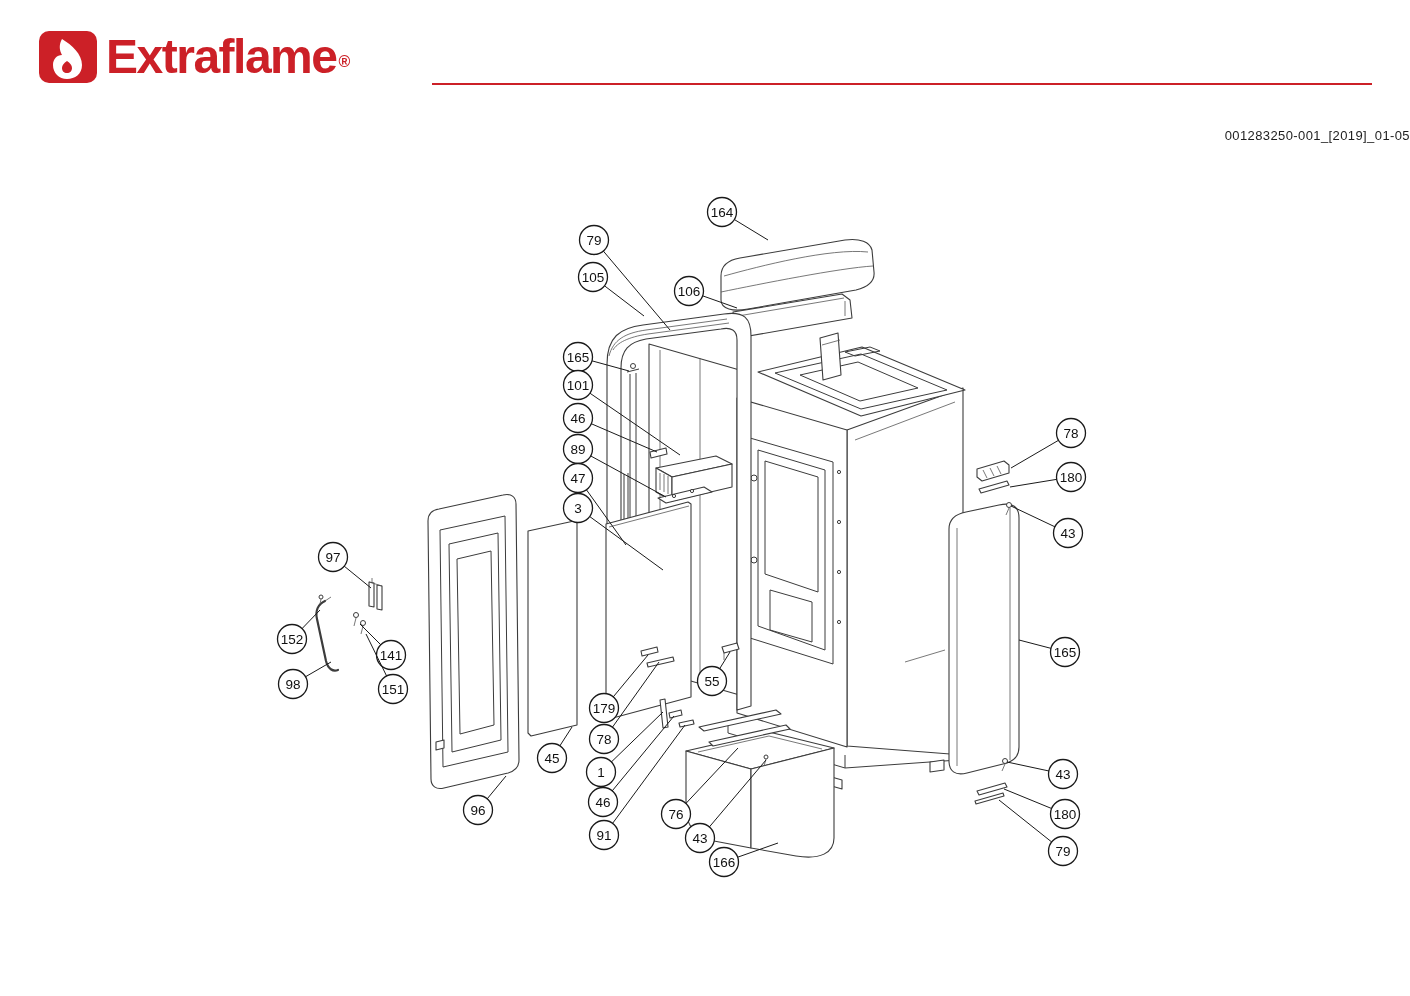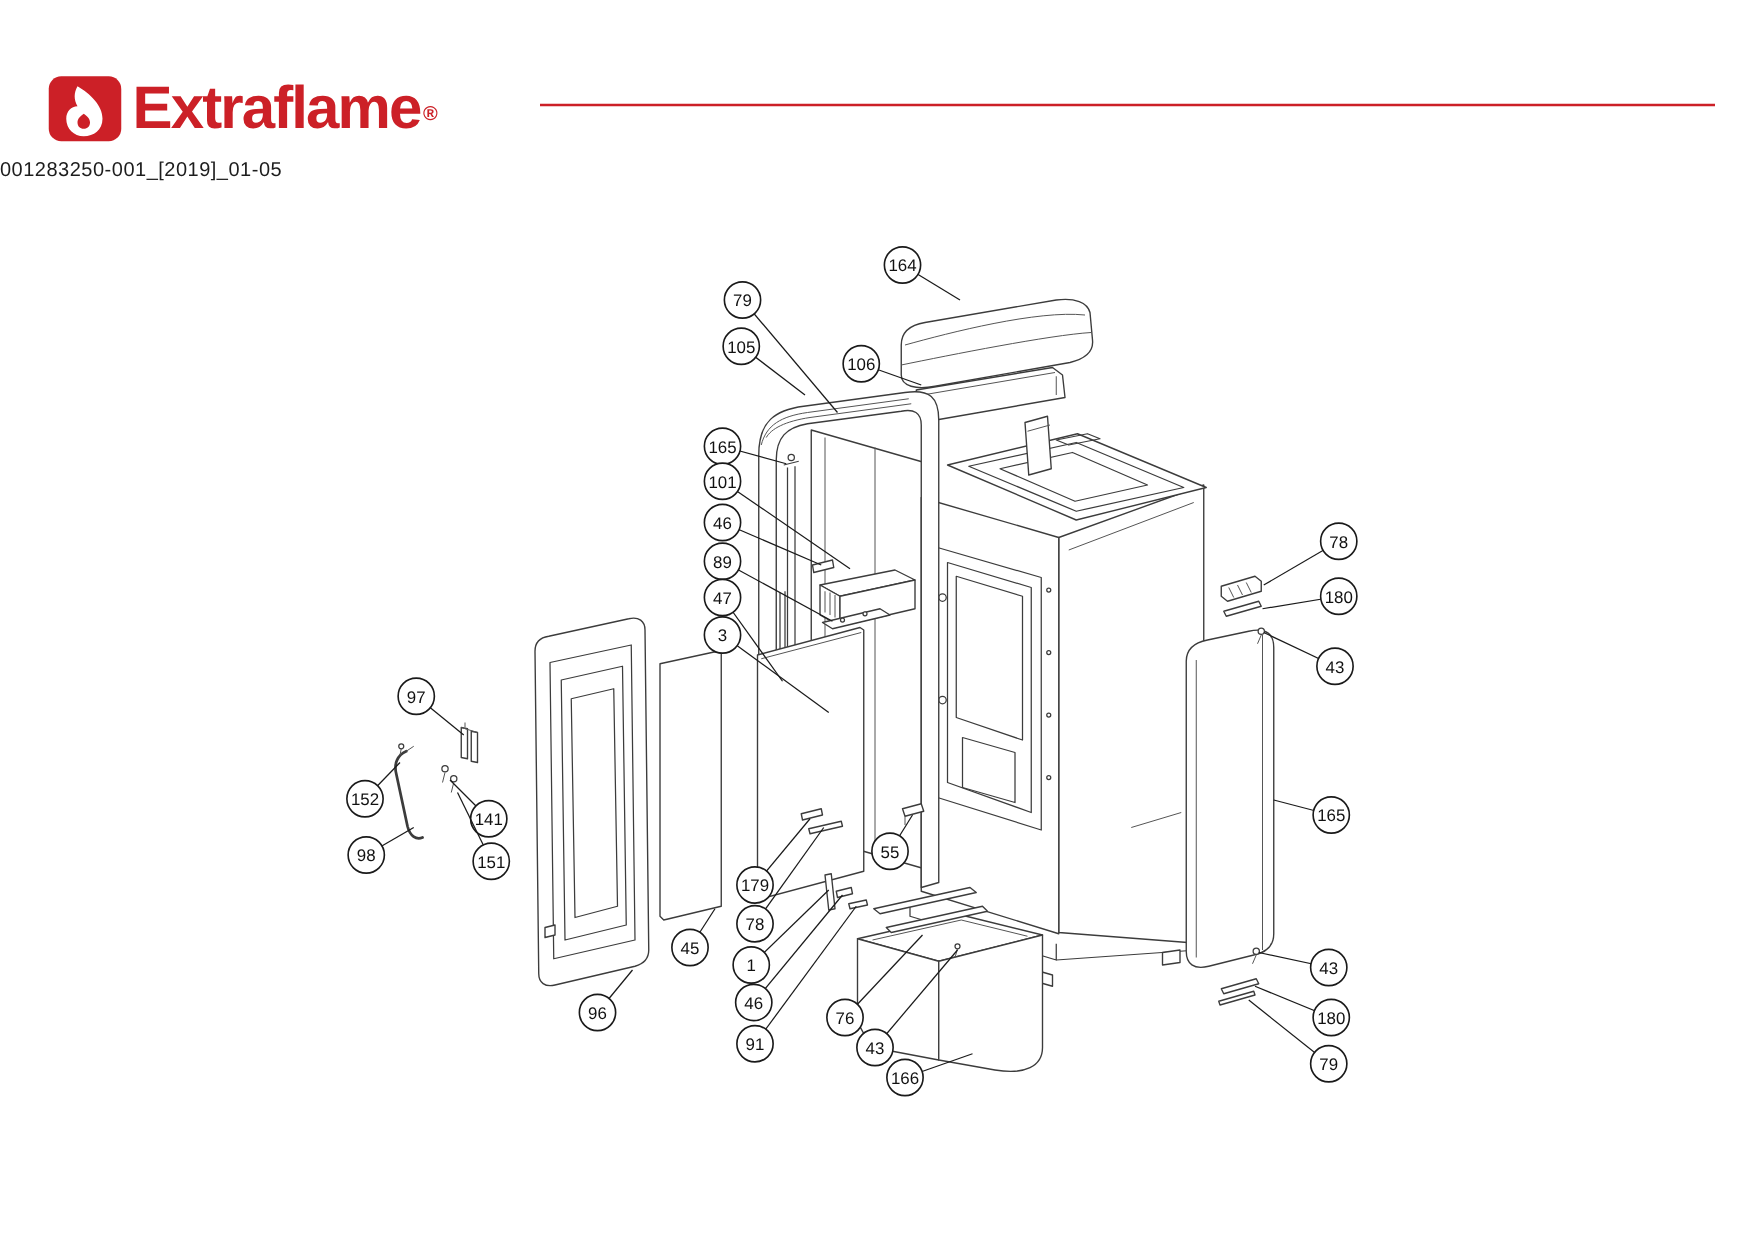--- a/index.html
+++ b/index.html
@@ -1,26 +1,26 @@
 <!DOCTYPE html>
 <html><head>
 <meta charset="utf-8">
 <style>
   html,body{margin:0;padding:0;background:#fff;}
   .page{position:relative;width:1410px;height:996px;background:#fff;overflow:hidden;
         font-family:"Liberation Sans",sans-serif;}
   
-  .brand-row{position:absolute;left:38px;top:60px;display:flex;align-items:flex-end;}
+  .brand-row{position:absolute;left:38px;top:30px;display:flex;align-items:flex-end;}
   .brand-icon{width:60px;height:54px;margin-right:8px;}
   .brand-text{font-size:48px;font-weight:700;letter-spacing:-1.5px;color:#cc2027;
               line-height:54px;font-family:"Liberation Sans",sans-serif;}
   .brand-reg{font-size:16px;font-weight:700;color:#cc2027;vertical-align:super;margin-left:2px;}
   .header-rule{position:absolute;left:432px;top:83px;width:940px;height:2px;background:#cc2027;}
-  .doc-code{position:absolute;left:0;top:128px;width:100%;text-align:left;
-            font-size:16px;color:#1d1d1d;letter-spacing:.4px;}
+  .doc-code{position:absolute;left:0;top:128px;width:100%;text-align:right;
+            font-size:13px;color:#1d1d1d;letter-spacing:.4px;}
   
   .diagram-svg{position:absolute;left:0;top:0;width:1410px;height:996px;}
   .part{fill:#ffffff;stroke:#3c3c3c;stroke-width:1.1;stroke-linejoin:round;}
   .detail{fill:none;stroke:#3c3c3c;stroke-width:1;stroke-linejoin:round;}
   .thinline{fill:none;stroke:#555;stroke-width:.8;}
   .rod{fill:none;stroke:#3c3c3c;stroke-width:2.2;stroke-linecap:round;}
   .screw{fill:#fff;stroke:#3c3c3c;stroke-width:1;}
   .leader{stroke:#1a1a1a;stroke-width:1;}
   .balloon{fill:#fff;stroke:#1a1a1a;stroke-width:1.3;}
   .balloon-label{font-family:"Liberation Sans",sans-serif;font-size:13.5px;font-weight:400;

